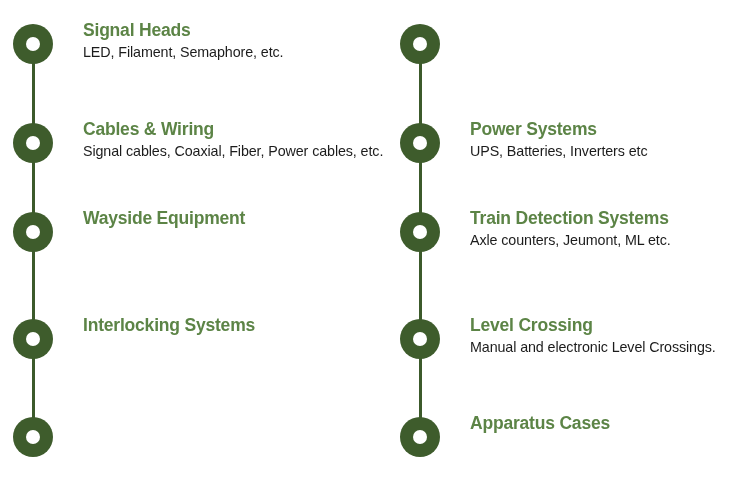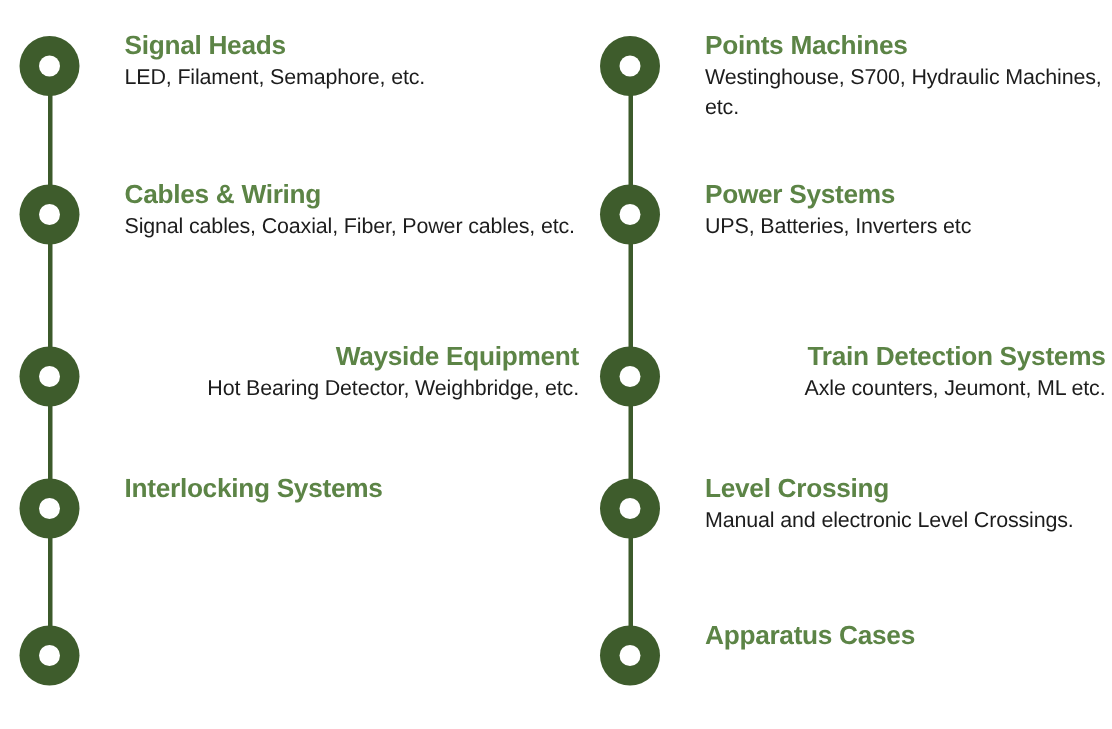--- a/index.html
+++ b/index.html
@@ -89,21 +89,21 @@
     margin: 2px 0 0 0;
     font-size: 14.3px;
     line-height: 19.5px;
     color: #1c1c1c;
     letter-spacing: -0.1px;
   }
 
   
   .row--0 { top: 0px; }
   .row--1 { top: 99px; }
-  .row--2 { top: 207px; text-align: right; }
+  .row--2 { top: 188px; }
   .row--3 { top: 295px; }
   .row--4 { top: 393px; }
 </style>
 </head>
 <body>
 
 <div class="board">
 
   <div class="column column--left">
     <div class="spine"></div>
@@ -127,21 +127,20 @@
         <p class="row__desc">LED, Filament, Semaphore, etc.</p>
       </div>
     </div>
 
     <div class="row row--2">
       <div class="marker">
         <div class="marker__hole"></div>
       </div>
       <div class="row__text">
         <p class="row__title">Wayside Equipment</p>
-        <p class="row__desc">Hot Bearing Detector, Weighbridge, etc.</p>
       </div>
     </div>
 
     <div class="row row--3">
       <div class="marker">
         <div class="marker__hole"></div>
       </div>
       <div class="row__text">
         <p class="row__title">Interlocking Systems</p>
       </div>
@@ -154,24 +153,20 @@
     </div>
   </div>
 
   <div class="column column--right">
     <div class="spine"></div>
 
     <div class="row row--0">
       <div class="marker">
         <div class="marker__hole"></div>
       </div>
-      <div class="row__text">
-        <p class="row__title">Points Machines</p>
-        <p class="row__desc">Westinghouse, S700, Hydraulic Machines, etc.</p>
-      </div>
     </div>
 
     <div class="row row--2">
       <div class="marker">
         <div class="marker__hole"></div>
       </div>
       <div class="row__text">
         <p class="row__title">Train Detection Systems</p>
         <p class="row__desc">Axle counters, Jeumont, ML etc.</p>
       </div>

